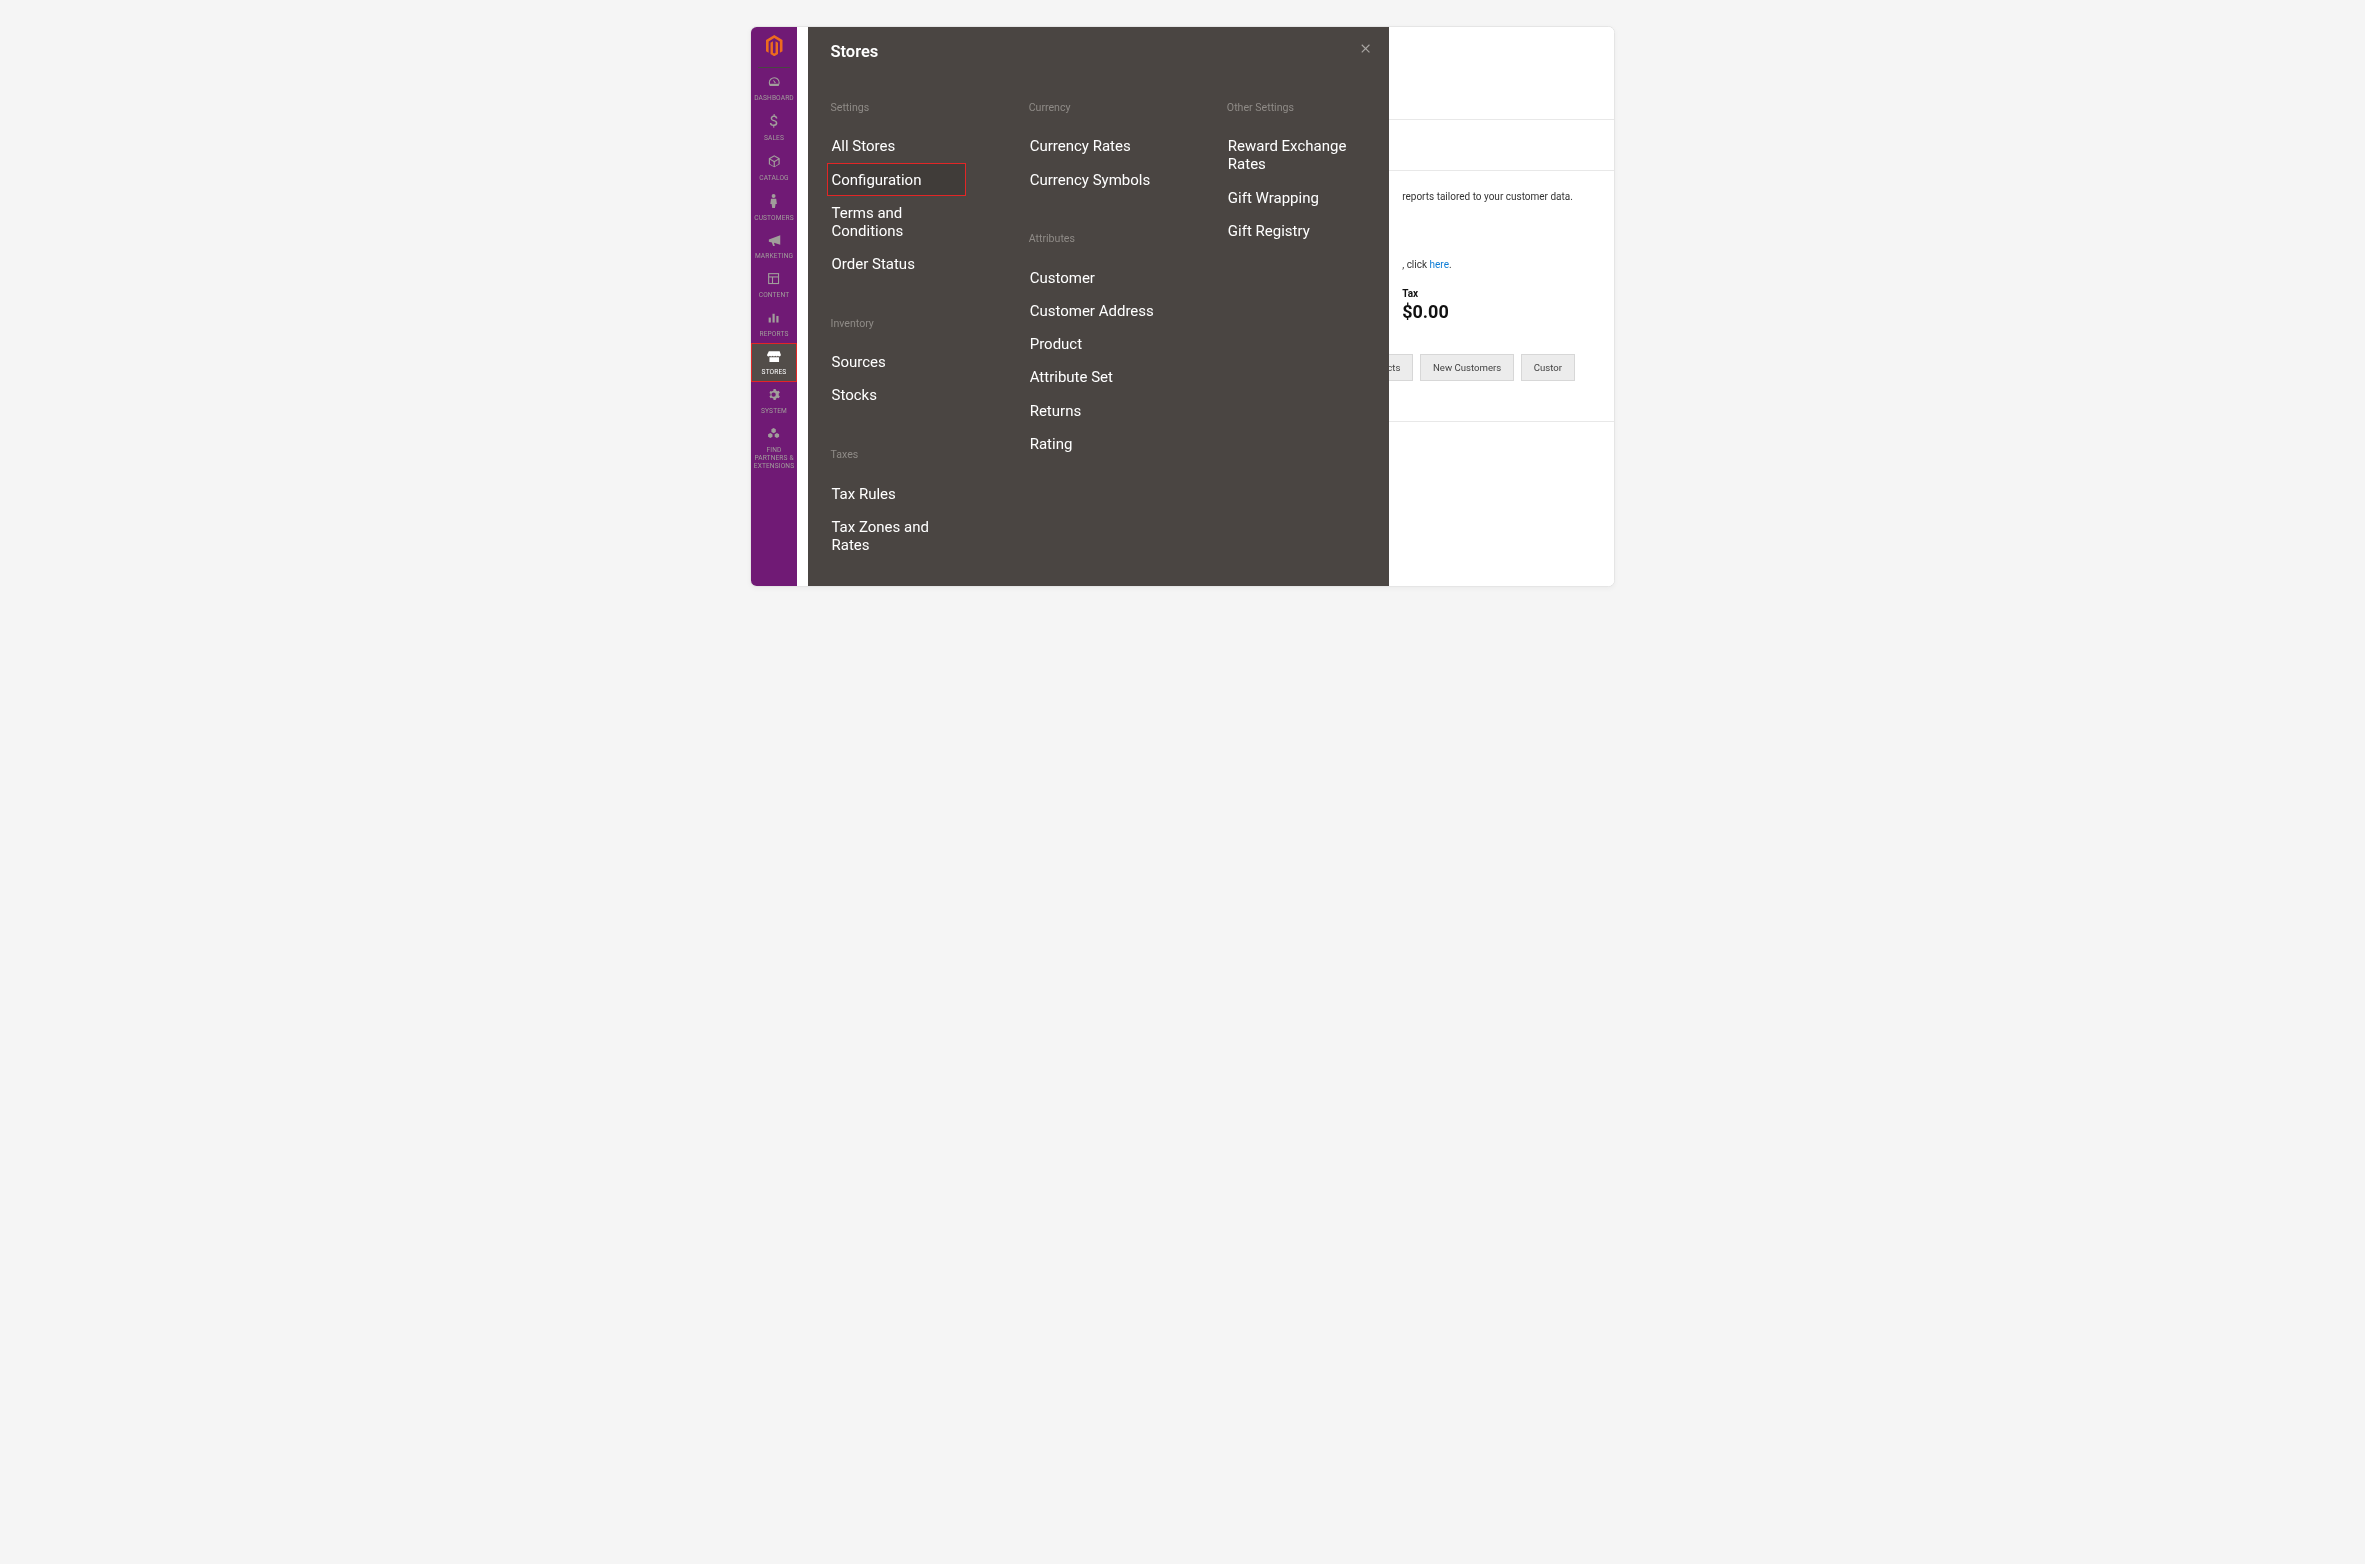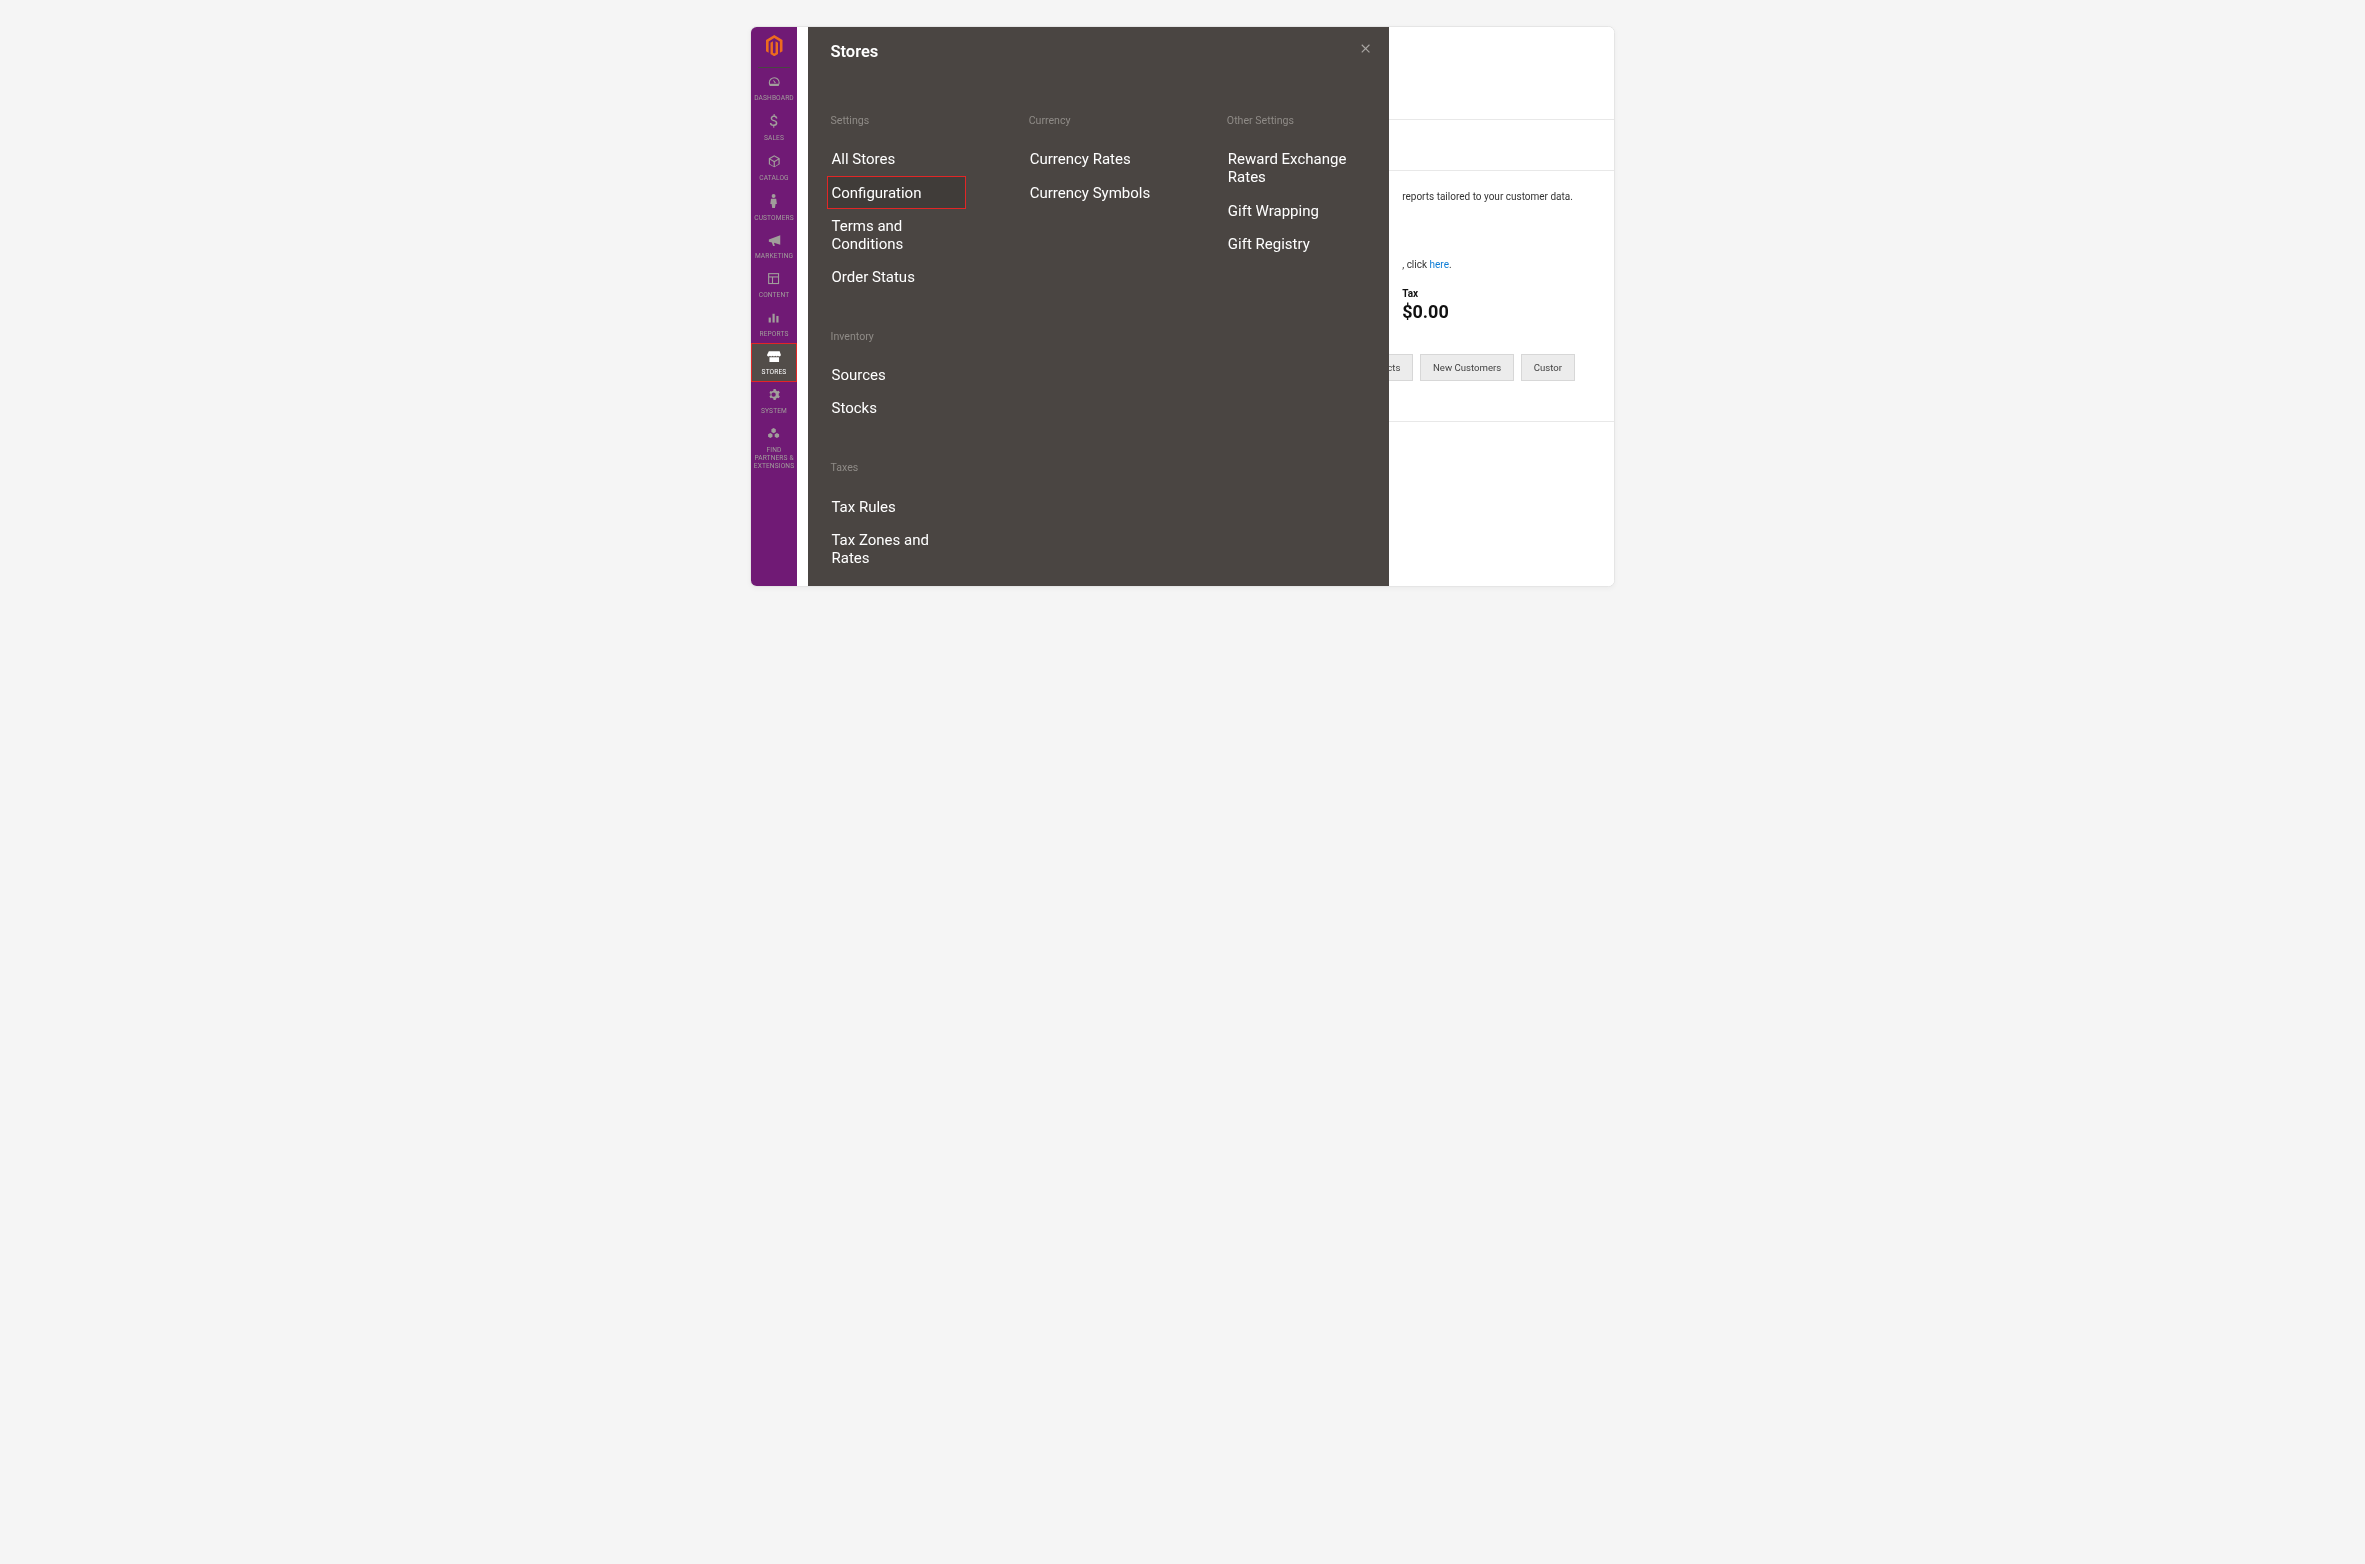--- a/index.html
+++ b/index.html
@@ -65,21 +65,21 @@
     .flyout-close {
       position: absolute;
       top: 12px; right: 13.2px;
       width: 21px; height: 21px;
       cursor: pointer;
       color: #aba7a4;
       display: flex; align-items: center; justify-content: center;
     }
     .cols {
       display: flex;
-      margin-top: 53px;
+      margin-top: 40px;
       padding: 0 0 0 18.5px;
       gap: 32px;
     }
     .col { width: 191px; }
     .group-title {
       color: #8f8b87;
       font-size: 10.6px;
       font-weight: 400;
       margin: 0 4px 16px;
     }
@@ -226,20 +226,29 @@
           <div class="link-item">Tax Zones and Rates</div>
         </div>
       </div>
 
       <div class="col">
         <div class="group">
           <div class="group-title">Currency</div>
           <div class="link-item">Currency Rates</div>
           <div class="link-item">Currency Symbols</div>
         </div>
+        <div class="group" style="margin-top:18.5px">
+          <div class="group-title">Attributes</div>
+          <div class="link-item">Customer</div>
+          <div class="link-item">Customer Address</div>
+          <div class="link-item">Product</div>
+          <div class="link-item">Attribute Set</div>
+          <div class="link-item">Returns</div>
+          <div class="link-item">Rating</div>
+        </div>
       </div>
 
       <div class="col">
         <div class="group">
           <div class="group-title">Other Settings</div>
           <div class="link-item">Reward Exchange Rates</div>
           <div class="link-item">Gift Wrapping</div>
           <div class="link-item">Gift Registry</div>
         </div>
       </div>

